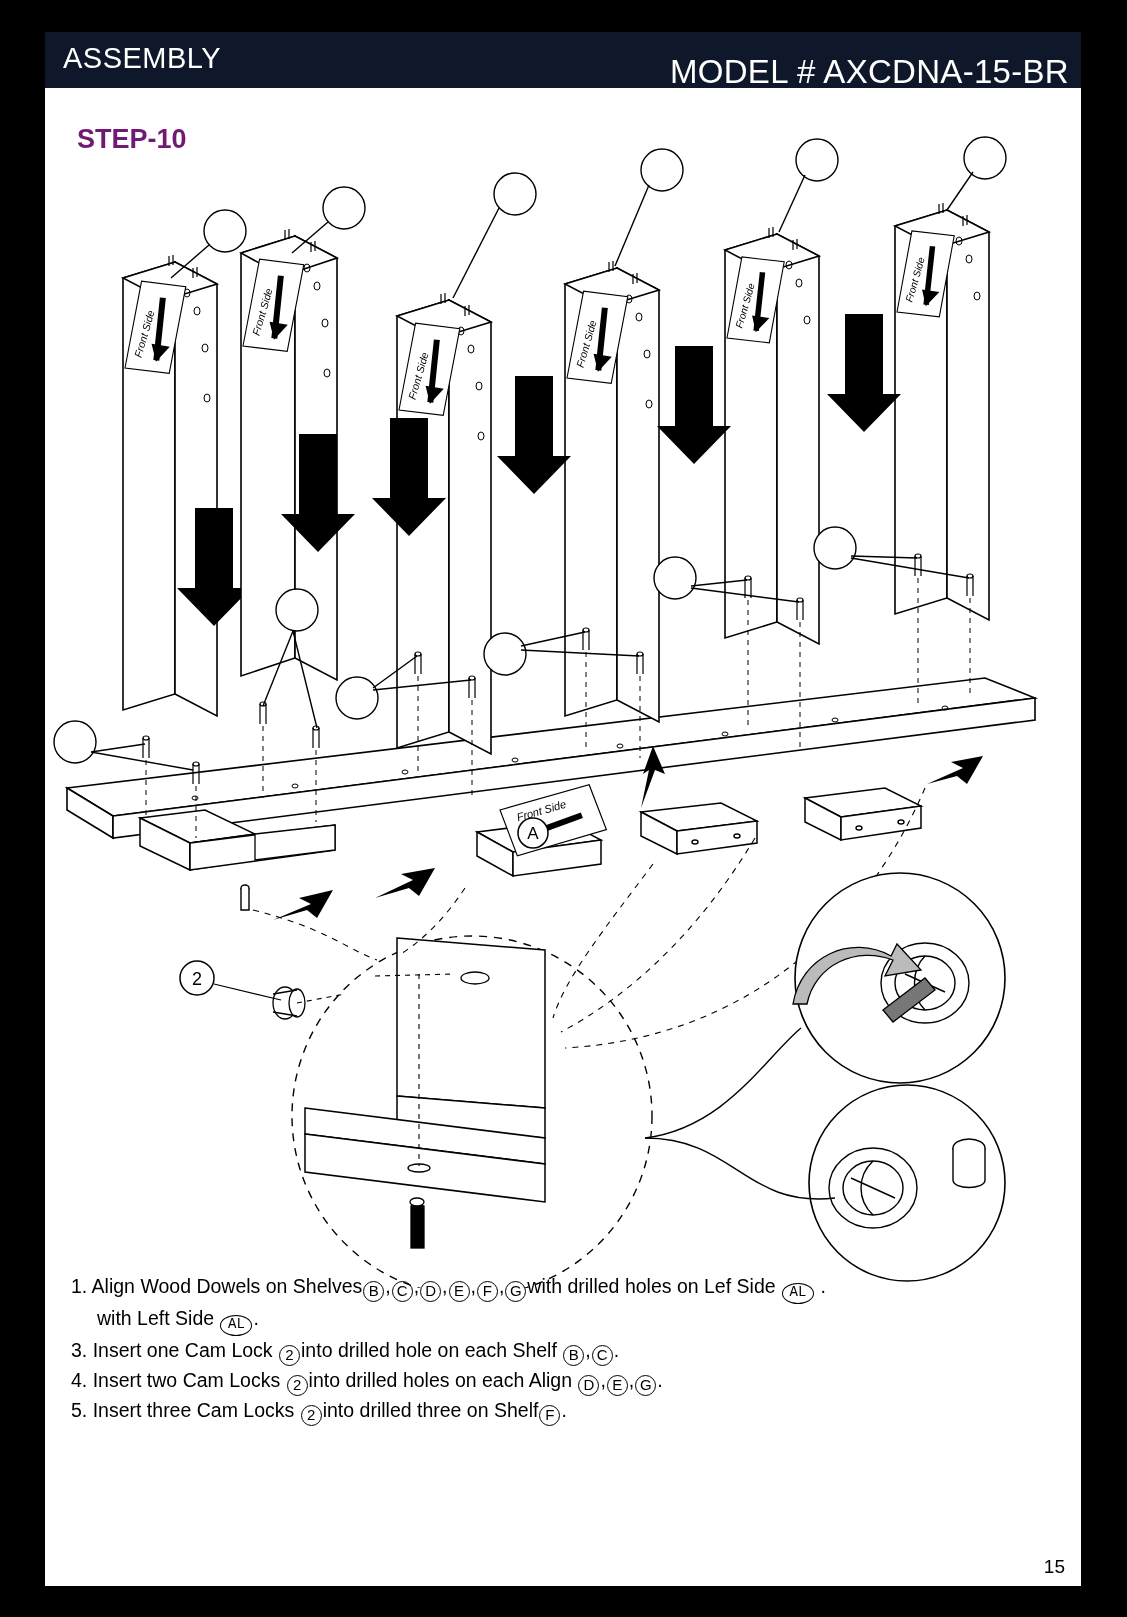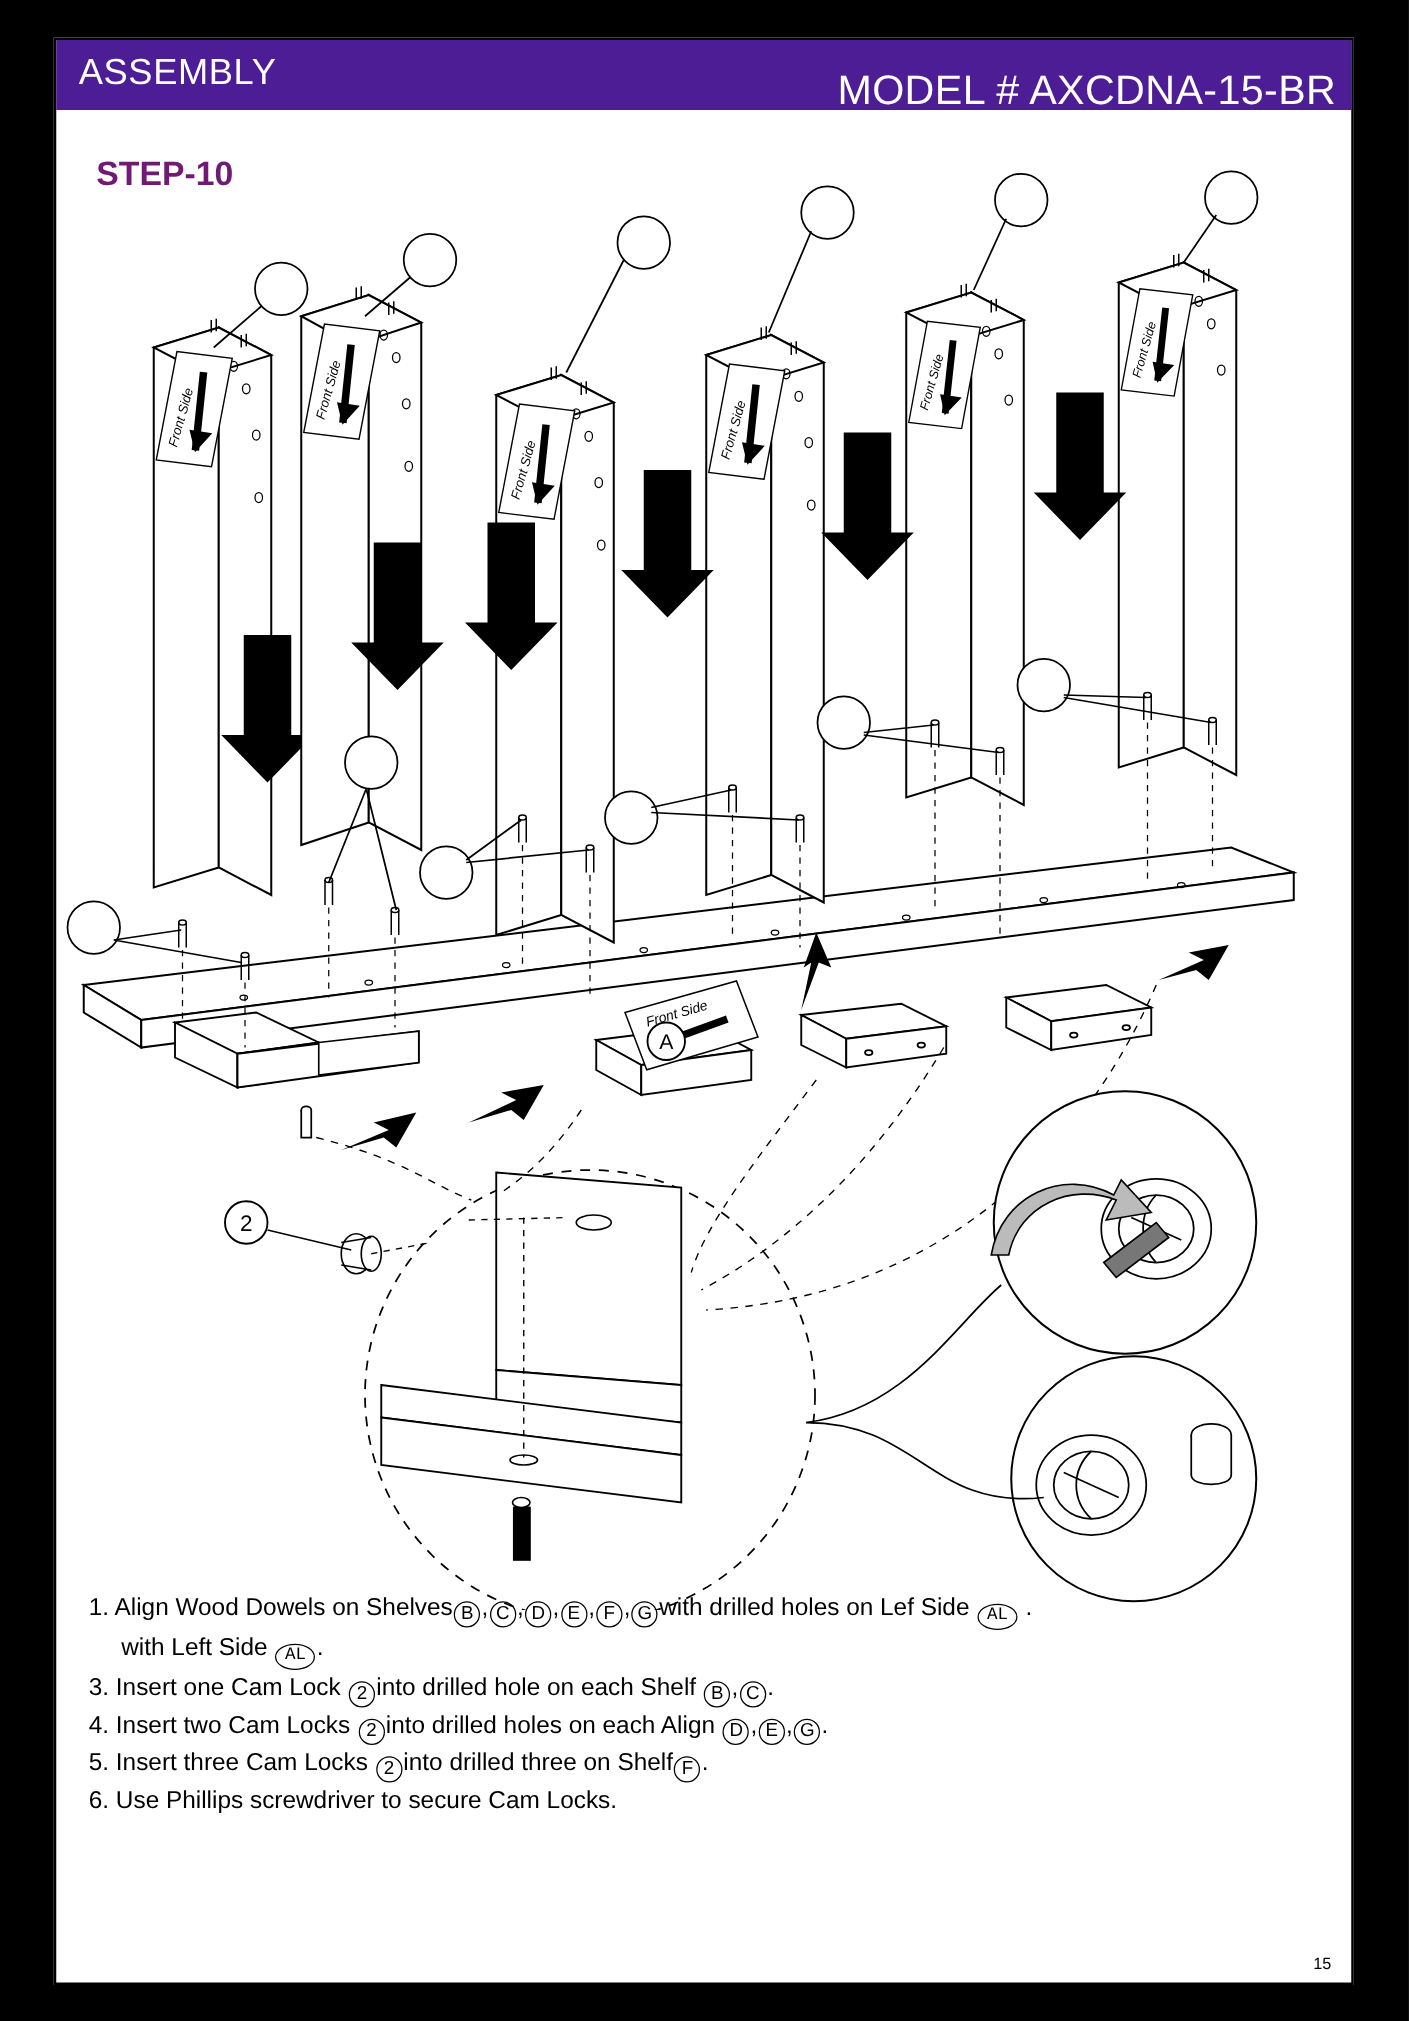--- a/index.html
+++ b/index.html
@@ -13,38 +13,38 @@
     position:absolute; left:0; top:0; width:1127px; height:1617px;
     background:#000;
   }
   .sheet {
     position:absolute; left:43px; top:30px; width:1040px; height:1558px;
     background:#fff; border:2px solid #000;
     box-sizing:border-box;
   }
   .header {
     position:absolute; left:0; top:0; width:100%; height:56px;
-    background:#4c1d95; color:#fff;
+    background:#0f172a; color:#fff;
     box-sizing:border-box;
   }
   .header .left {
     position:absolute; left:18px; top:10px;
     font-size:29px; letter-spacing:.5px;
   }
   .header .right {
     position:absolute; right:12px; top:21px;
     font-size:33px; letter-spacing:.3px;
   }
   .step-label {
     position:absolute; left:32px; top:92px;
     font-size:27px; font-weight:bold; color:#701a75;
   }
   .page-num {
     position:absolute; right:16px; bottom:8px;
-    font-size:13px; color:#000;
+    font-size:19px; color:#000;
   }
   .art {
     position:absolute; left:0; top:66px; width:1036px; height:1190px;
   }
   .instructions {
     position:absolute; left:26px; top:1242px; width:990px;
     font-size:19.5px; color:#000; line-height:1.32;
   }
   .instructions .line {
     white-space:nowrap;
@@ -470,18 +470,17 @@
         </g>
       </svg>
     </div>
 
     <div class="instructions">
         <div class="line"><span>1.  Align Wood Dowels on Shelves</span><span class="circ">B</span><span>,</span><span class="circ">C</span><span>,</span><span class="circ">D</span><span>,</span><span class="circ">E</span><span>,</span><span class="circ">F</span><span>,</span><span class="circ">G</span><span>with drilled holes on Lef Side </span><span class="circ wide">AL</span><span> .</span></div>
         <div class="line indent"><span>with Left Side </span><span class="circ wide">AL</span><span>.</span></div>
         <div class="line"><span>3. Insert one Cam Lock </span><span class="circ">2</span><span>into drilled hole on each Shelf </span><span class="circ">B</span><span>,</span><span class="circ">C</span><span>.</span></div>
         <div class="line"><span>4. Insert two Cam Locks </span><span class="circ">2</span><span>into drilled holes on each Align </span><span class="circ">D</span><span>,</span><span class="circ">E</span><span>,</span><span class="circ">G</span><span>.</span></div>
         <div class="line"><span>5. Insert three Cam Locks </span><span class="circ">2</span><span>into drilled three on Shelf</span><span class="circ">F</span><span>.</span></div>
-        <div class="line"><span>6. Use Phillips screwdriver to secure Cam Locks.</span></div>
       </div>
 
     <div class="page-num">15</div>
   </div>
 </div>
 
 </body></html>

